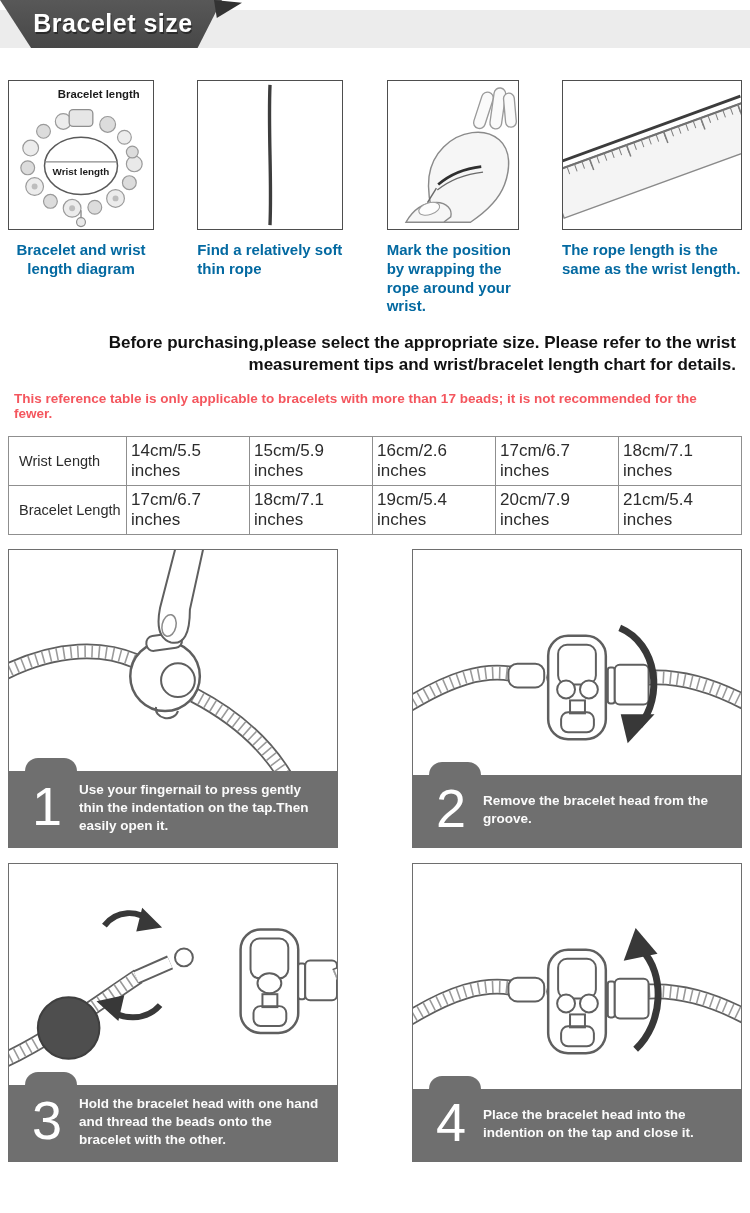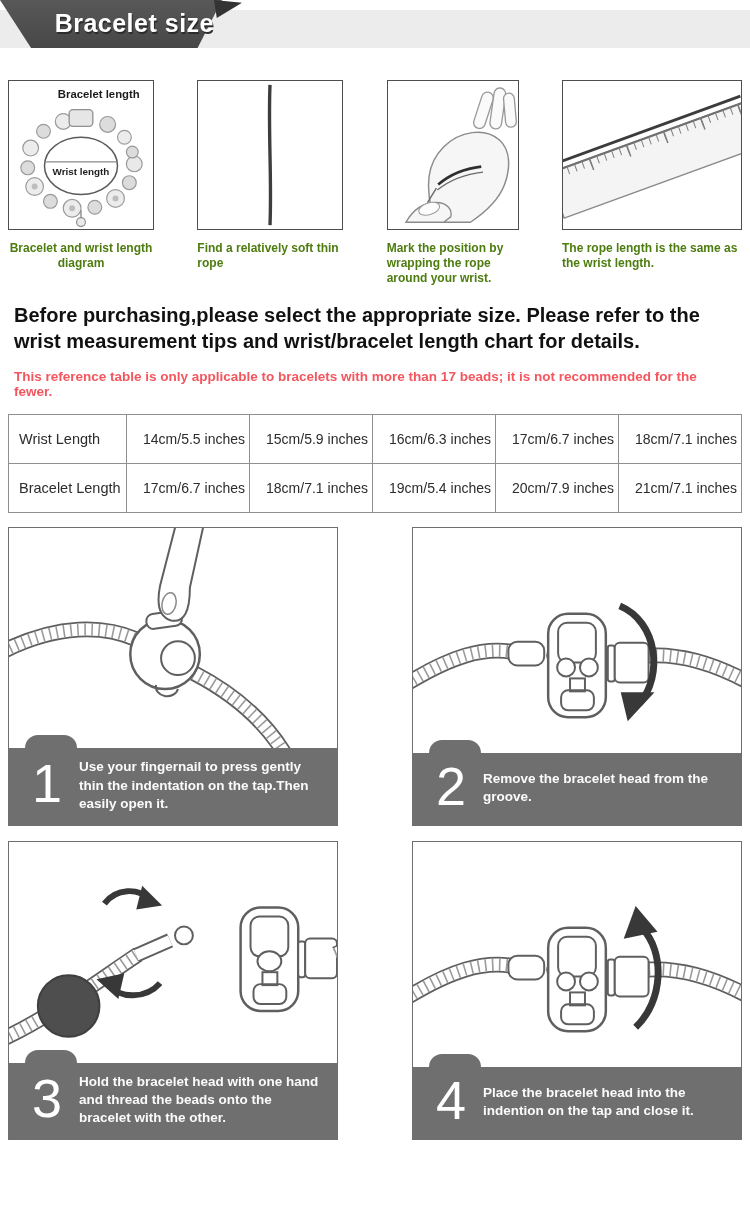--- a/index.html
+++ b/index.html
@@ -27,49 +27,49 @@
     position:absolute;left:0;top:0;width:222px;height:48px;
     background:linear-gradient(180deg,#585858,var(--ribbon));
     clip-path:polygon(0 0,100% 0,89% 100%,14% 100%);
   }
   .banner .fold{
     position:absolute;left:214px;top:0;width:28px;height:18px;
     background:#333;
     clip-path:polygon(0 0,100% 15%,10% 100%);
   }
   .banner .banner-label{
-    position:absolute;left:0;top:9px;width:214px;text-align:right;
+    position:absolute;left:6px;top:9px;width:214px;text-align:center;
     color:#fff;font-size:25px;font-weight:800;letter-spacing:.5px;
     text-shadow:1px 2px 0 #2b2b2b;
   }
 
   
   .measure-row{display:flex;justify-content:space-between;padding:18px 8px 0 8px;}
   .m-col{display:flex;flex-direction:column;}
   .m-col.c1{width:146px;}
   .m-col.c2{width:146px;}
   .m-col.c3{width:132px;}
   .m-col.c4{width:180px;}
   .m-img{height:150px;border:1.5px solid #4e4e4e;background:#fff;overflow:hidden;}
   .m-img svg{display:block;width:100%;height:100%;}
-  .m-cap{margin-top:11px;font-size:12px;font-weight:700;line-height:1.25;color:#4d7c0f;}
+  .m-cap{margin-top:11px;font-size:15px;font-weight:700;line-height:1.25;color:#0369a1;}
   .m-cap.center{text-align:center;}
 
   
-  .intro{padding:16px 14px 0 14px;font-size:20px;font-weight:700;line-height:1.32;color:#111;}
+  .intro{padding:16px 14px 0 14px;font-size:17px;font-weight:700;line-height:1.32;color:#111;text-align:right;}
   .note{padding:14px 14px 0 14px;font-size:13.5px;font-weight:700;color:var(--note);}
 
   
   table.size{
     border-collapse:collapse;table-layout:fixed;
     width:734px;margin:15px 8px 0 8px;
   }
   table.size td{
     border:1px solid var(--line);height:49px;vertical-align:middle;
-    font-size:14px;color:#2c2c2c;text-align:right;padding:2px 4px;
+    font-size:17px;color:#2c2c2c;text-align:left;padding:2px 4px;
   }
   table.size td.rowlabel{text-align:left;padding-left:10px;font-size:14.5px;}
 
   
   .use-grid{display:flex;flex-wrap:wrap;justify-content:space-between;padding:14px 8px 0 8px;row-gap:15px;}
   .panel{
     width:330px;border:1.5px solid #6e6e6e;background:#fff;
     display:flex;flex-direction:column;
   }
   .panel .art{flex:1;position:relative;overflow:hidden;min-height:215px;}
@@ -183,31 +183,31 @@
 
   <table class="size">
     <colgroup>
         <col style="width:118px">
       </colgroup>
     <tbody>
         <tr>
       <td class="rowlabel">Wrist Length</td>
       <td>14cm/5.5 inches</td>
       <td>15cm/5.9 inches</td>
-      <td>16cm/6.3 inches</td>
+      <td>16cm/2.6 inches</td>
       <td>17cm/6.7 inches</td>
       <td>18cm/7.1 inches</td>
     </tr>
     <tr>
       <td class="rowlabel">Bracelet Length</td>
       <td>17cm/6.7 inches</td>
       <td>18cm/7.1 inches</td>
       <td>19cm/5.4 inches</td>
       <td>20cm/7.9 inches</td>
-      <td>21cm/7.1 inches</td>
+      <td>21cm/5.4 inches</td>
     </tr>
   </tbody>
     </table>
 
 
   <div class="use-grid">
 
     <div class="panel">
       <div class="art">
         <svg viewBox="0 0 330 222">

